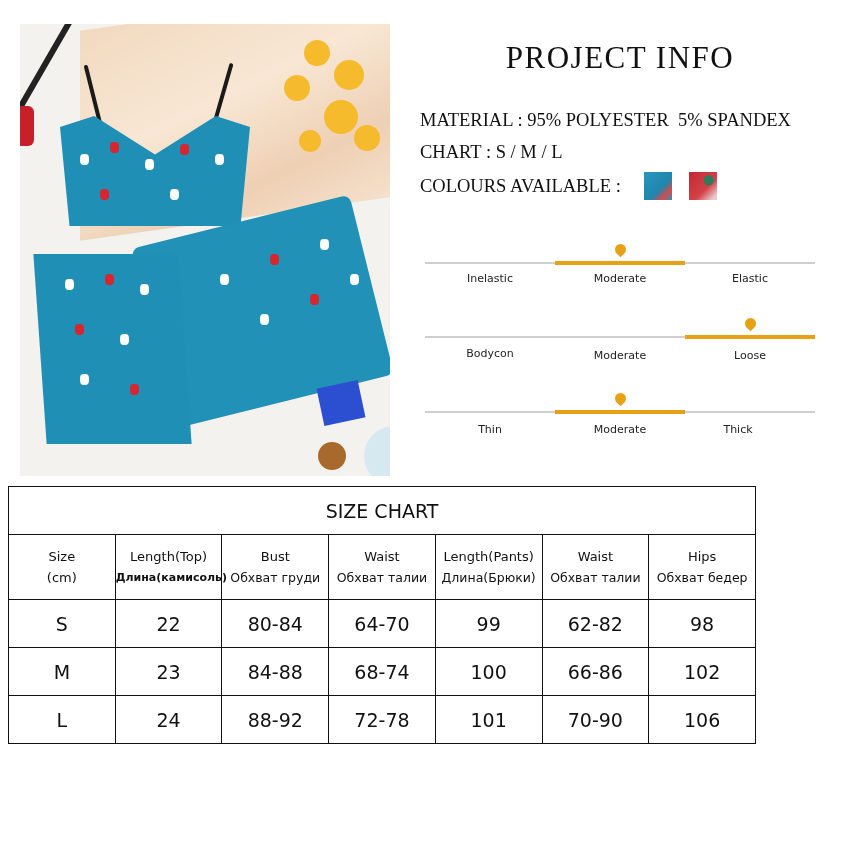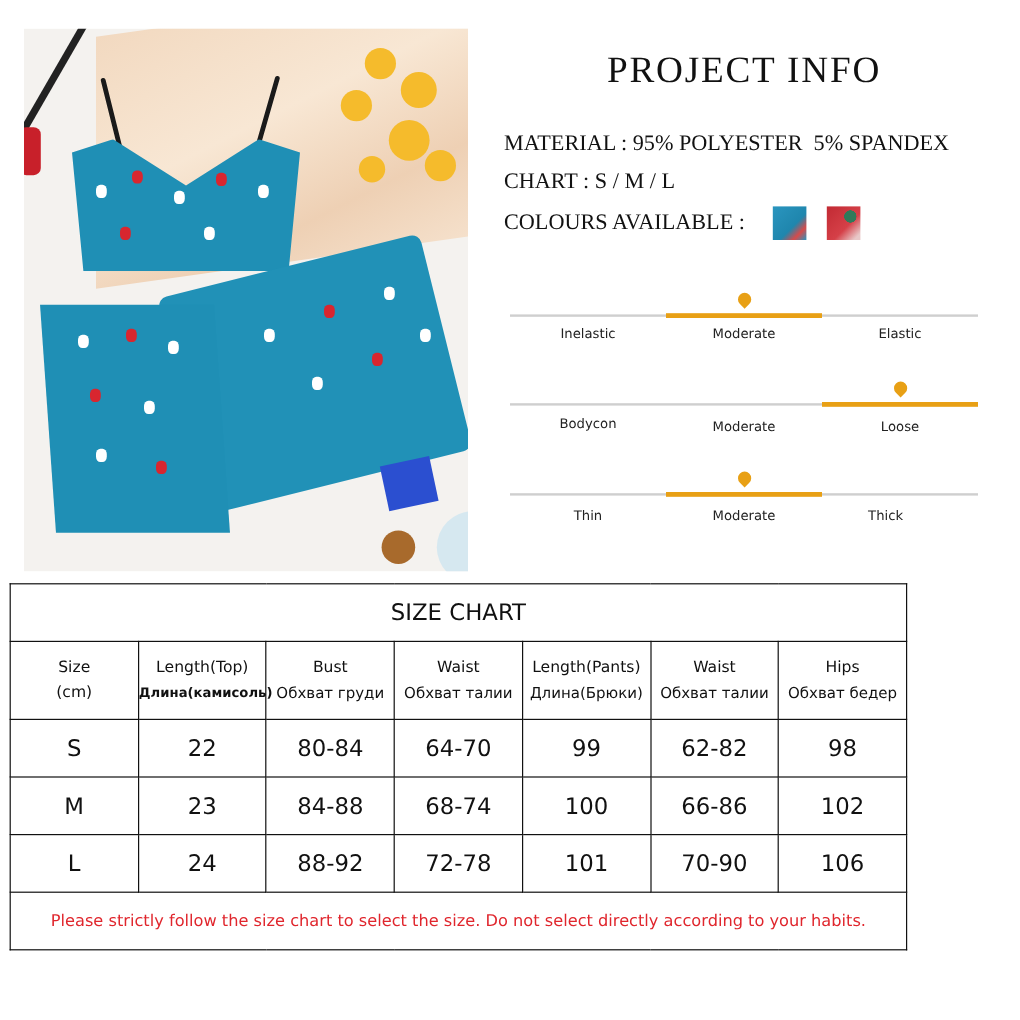--- a/index.html
+++ b/index.html
@@ -216,18 +216,15 @@
     </tr>
     <tr class="t-row">
       <td>L</td>
       <td>24</td>
       <td>88-92</td>
       <td>72-78</td>
       <td>101</td>
       <td>70-90</td>
       <td>106</td>
     </tr>
-    <tr class="t-note">
-      <td colspan="7">Please strictly follow the size chart  to select the size. Do not select directly according to your habits.</td>
-    </tr>
   </tbody>
     </table>
 </div>
 
 </body></html>

